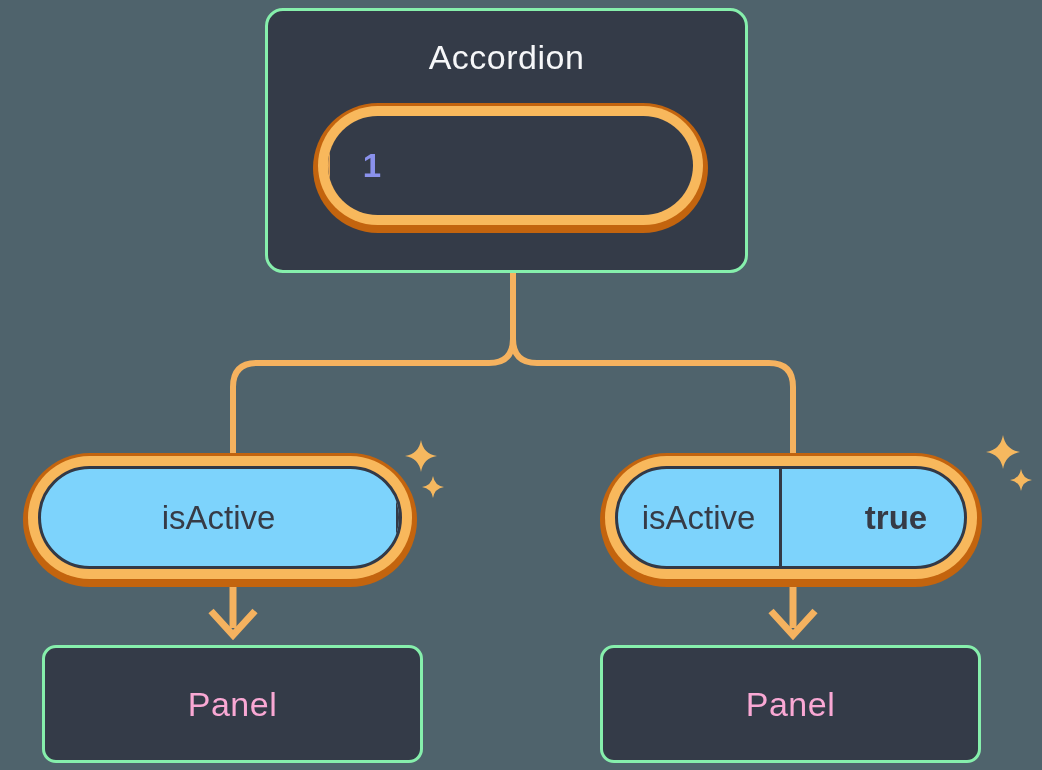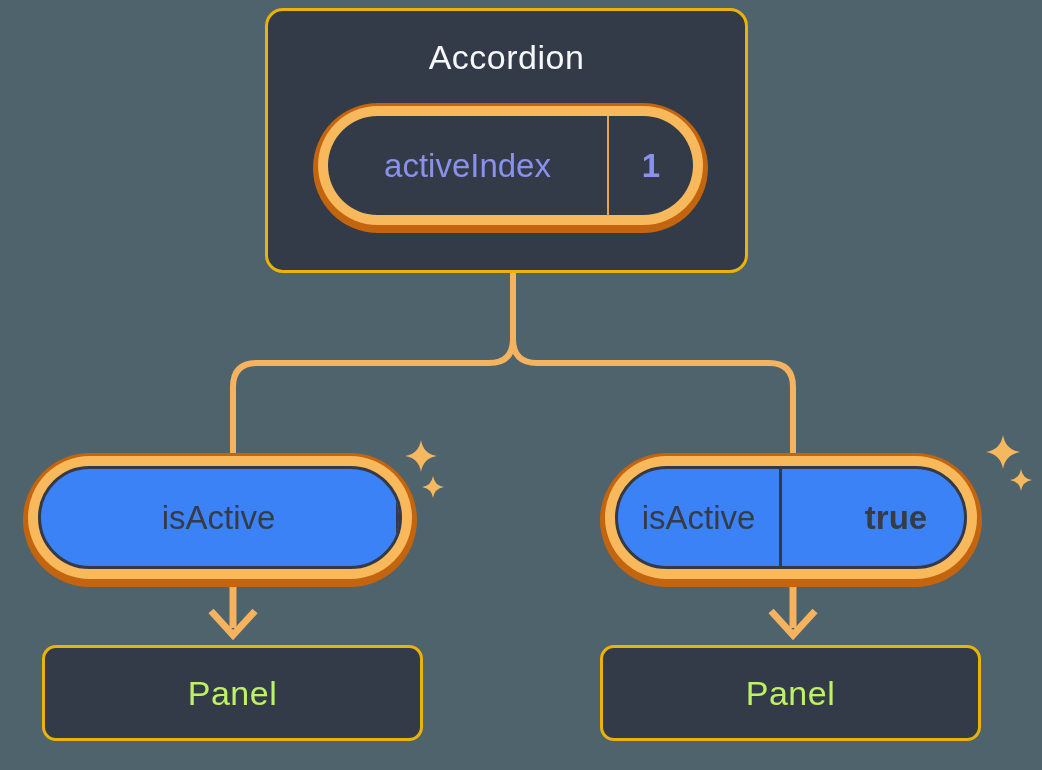--- a/index.html
+++ b/index.html
@@ -3,51 +3,51 @@
 <meta charset="utf-8">
 <style>
   html,body{margin:0;padding:0;background:#4F636C;}
   .canvas{
     position:relative;width:1042px;height:770px;overflow:hidden;
     background:#4F636C;
     font-family:"Liberation Sans","DejaVu Sans",sans-serif;
   }
   .layer{position:absolute;left:0;top:0;z-index:1;}
   .node{
-    position:absolute;background:#343B48;border:3px solid #eab308;
+    position:absolute;background:#343B48;border:3px solid #86efac;
     box-sizing:border-box;z-index:2;
   }
   .accordion{left:265px;top:8px;width:483px;height:265px;border-radius:18px;}
   .node-title{
     margin-top:27px;text-align:center;color:#F6F7F9;
     font-size:34px;font-weight:500;letter-spacing:.5px;
   }
   .panel{
     display:flex;align-items:center;justify-content:center;
-    width:381px;height:96px;top:645px;border-radius:14px;
-    color:#bef264;font-size:34px;font-weight:500;letter-spacing:.5px;
+    width:381px;height:118px;top:645px;border-radius:14px;
+    color:#f9a8d4;font-size:34px;font-weight:500;letter-spacing:.5px;
   }
   .panel-left{left:42px;}
   .panel-right{left:600px;}
   
   .ring-outer{
     position:absolute;z-index:2;box-sizing:border-box;
     background:#C3640E;border-radius:999px;
     padding:3px 5px 8px 5px;
   }
   .ring-mid{
     box-sizing:border-box;height:100%;width:100%;
     background:#F8B85C;border-radius:999px;padding:10px;
   }
   .core{
     box-sizing:border-box;height:100%;width:100%;border-radius:999px;
     display:flex;align-items:stretch;overflow:hidden;
   }
   .core-dark{background:#343B48;}
-  .core-purple{background:#3b82f6;border:3px solid #333946;}
+  .core-purple{background:#7dd3fc;border:3px solid #333946;}
   .seg-label{
     flex:1;display:flex;align-items:center;justify-content:center;
     font-size:33px;
   }
   .seg-value{
     display:flex;align-items:center;justify-content:center;
     font-size:33px;font-weight:700;
   }
   .seg-div{align-self:stretch;}
   .txt-purple{color:#8A91EC;}
@@ -87,21 +87,20 @@
       <path d="M1003,435 Q1005.4,449.6 1020,452 Q1005.4,454.4 1003,469 Q1000.6,454.4 986,452 Q1000.6,449.6 1003,435 Z"></path>
       <path d="M1021,469 Q1022.5,478.5 1032,480 Q1022.5,481.5 1021,491 Q1019.5,481.5 1010,480 Q1019.5,478.5 1021,469 Z"></path>
     </g>
   </svg>
 
   <div class="node accordion">
     <div class="node-title">Accordion</div>
     <div class="ring-outer pill-top">
       <div class="ring-mid">
         <div class="core core-dark">
-          <span class="seg-label txt-purple">activeIndex</span>
           <span class="seg-div div-light"></span>
           <span class="seg-value txt-purple">1</span>
         </div>
       </div>
     </div>
   </div>
 
   <div class="ring-outer pill-left">
     <div class="ring-mid">
       <div class="core core-purple">

